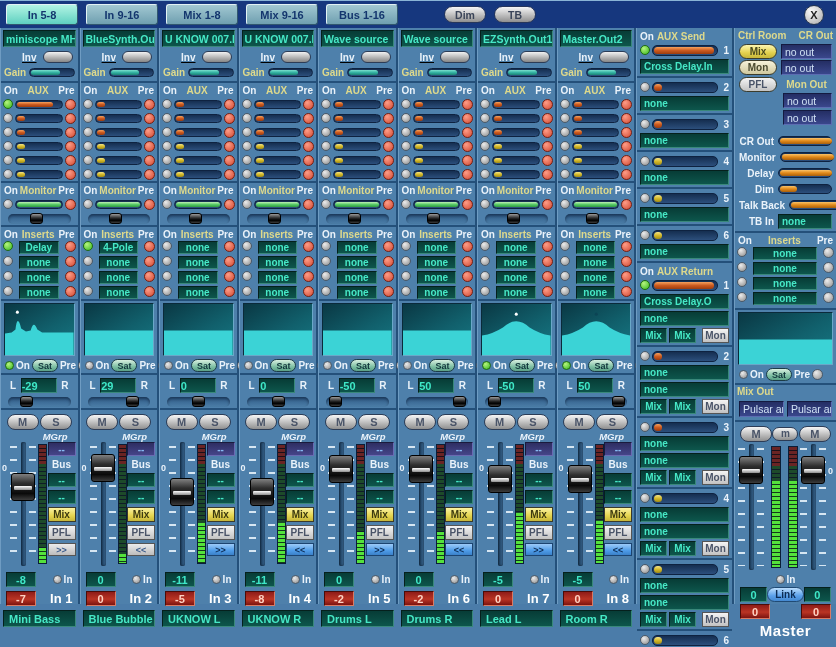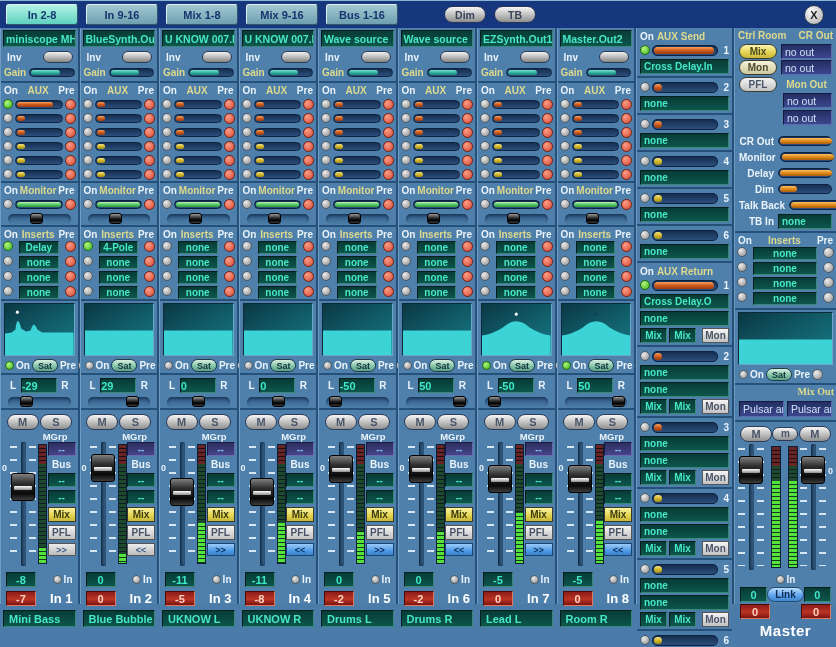--- a/index.html
+++ b/index.html
@@ -31,21 +31,21 @@
   .sec.aux{height:100px;}
   .sec.monitor{height:46px;}
   .sec.inserts{height:74px;}
   .sec.scopesec{height:74px;}
   .sec.pansec{height:37px;}
   .fadersec{flex:1;padding:0 1px;}
   
   .tfield{background:linear-gradient(#073c36,#0d564c);border:1px solid;border-color:#05201c #39887a #39887a #05201c;
     color:#46e8c6;font-size:10px;overflow:hidden;white-space:nowrap;}
   .namefield{height:17px;margin:1px 0 2px;font-weight:bold;font-size:10.5px;padding:2px 2px;}
-  .invrow{display:flex;align-items:center;justify-content:flex-end;gap:21px;height:16px;padding-right:3px;}
+  .invrow{display:flex;align-items:center;justify-content:flex-end;gap:6px;height:16px;padding-right:3px;text-decoration:underline;}
   .pillbtn{width:30px;height:12px;border-radius:7px;background:linear-gradient(#f2f2f2,#b5b5b5 55%,#868686);
     border:1px solid #2c3c56;}
   .wlbl{color:#eaf2fa;font-size:10px;font-weight:bold;}
   .khlbl{color:#ded98c;font-size:10px;font-weight:bold;}
   .gainrow{display:flex;align-items:center;gap:3px;height:15px;padding:0 1px;}
   .hslider{flex:1;height:9px;background:linear-gradient(#152e50,#2c4f7c);border-radius:5px;border:1px solid #0e2240;position:relative;}
   .hfill{position:absolute;left:1px;top:1px;bottom:1px;border-radius:4px;}
   .hfill.teal{background:linear-gradient(#7ae0ce,#2fae9e 55%,#1d8274);}
   .hdr3{display:flex;justify-content:space-between;align-items:center;height:13px;padding:0 1px;}
   
@@ -78,21 +78,21 @@
     background:linear-gradient(#d8f0e0,#7fc0a4 60%,#5aa086);border:1px solid #1c3c46;display:flex;align-items:center;}
   
   .panrow{display:flex;align-items:center;justify-content:space-between;height:18px;padding:1px 7px 0;}
   .panval{width:36px;height:15px;text-align:left;font-size:11px;font-weight:bold;line-height:14px;color:#3fe8c8;}
   
   .msrow{display:flex;justify-content:space-around;align-items:center;height:21px;padding:2px 4px 0;}
   .msbtn{width:32px;height:16px;border-radius:8px;display:flex;align-items:center;justify-content:center;
     background:linear-gradient(#f6f6f6,#bdbdbd 55%,#8f8f8f);border:1px solid #2c3c56;
     font-size:11px;font-weight:bold;color:#4a5468;}
   .msbtn.small{width:26px;height:14px;font-size:10px;}
-  .mgrplbl{height:11px;text-align:right;padding-right:9px;font-size:9.5px;font-weight:bold;color:#eaf2fa;}
+  .mgrplbl{height:11px;text-align:right;padding-right:9px;font-size:9.5px;font-weight:bold;color:#eaf2fa;font-style:italic;}
   .faderarea{position:relative;height:126px;}
   .ftrack{position:absolute;left:8px;top:0;bottom:2px;width:26px;}
   .tickcol{position:absolute;top:4px;bottom:4px;width:7px;
     background:repeating-linear-gradient(#d6e6f2 0 2px,transparent 2px 13px);}
   .tickcol.tl{left:0;}
   .tickcol.trr{right:0;}
   .fgroove{position:absolute;left:11px;top:0;bottom:0;width:5px;border-radius:2px;
     background:linear-gradient(90deg,#16334f,#3c6a94);box-shadow:inset 0 0 2px #0a1828;}
   .fhandle{position:absolute;left:1px;width:24px;height:28px;border-radius:3px;border:1px solid #000;
     background:linear-gradient(#808080,#2e2e2e 35%,#0a0a0a 75%,#3c3c3c);}
@@ -167,21 +167,21 @@
     background:linear-gradient(#bcdefc,#5aa0ea 60%,#4488d0);border:1px solid #204a74;font-size:10px;font-weight:bold;color:#0c2c54;}
   .masterlbl{text-align:center;font-size:15px;font-weight:bold;color:#fff;margin-top:3px;letter-spacing:.5px;}
   .mincenter{display:flex;justify-content:center;margin-top:2px;}
 </style>
 </head>
 <body>
 
 <div class="window">
   <div class="topbar">
     <div id="tabs" style="display:flex;gap:8px;">
-        <div class="tab active">In 2-8</div>
+        <div class="tab active">In 5-8</div>
         <div class="tab">In 9-16</div>
         <div class="tab">Mix 1-8</div>
         <div class="tab">Mix 9-16</div>
         <div class="tab">Bus 1-16</div>
       </div>
     <div class="pill dim">Dim</div>
     <div class="pill">TB</div>
     <div class="closebtn">X</div>
   </div>
   <div class="main">
@@ -1836,21 +1836,21 @@
           </div>
           <div class="satrow">
             <span class="led sm"></span>
             <span class="wlbl">On</span>
             <span class="satbtn">Sat</span>
             <span class="wlbl">Pre</span>
             <span class="preknob gray"></span>
           </div>
         </div>
         <div class="msec">
-          <div class="khlbl" style="text-align: right; height: 13px; font-family: Liberation Serif, serif;">Mix Out</div>
+          <div class="khlbl" style="text-align: left; height: 13px;">Mix Out</div>
           <div class="mixoutfields">
             <div class="nooutfield">Pulsar an</div>
             <div class="nooutfield">Pulsar an</div>
           </div>
         </div>
         <div class="fadersec">
           <div class="msrow">
             <span class="msbtn">M</span>
             <span class="msbtn small">m</span>
             <span class="msbtn">M</span>

